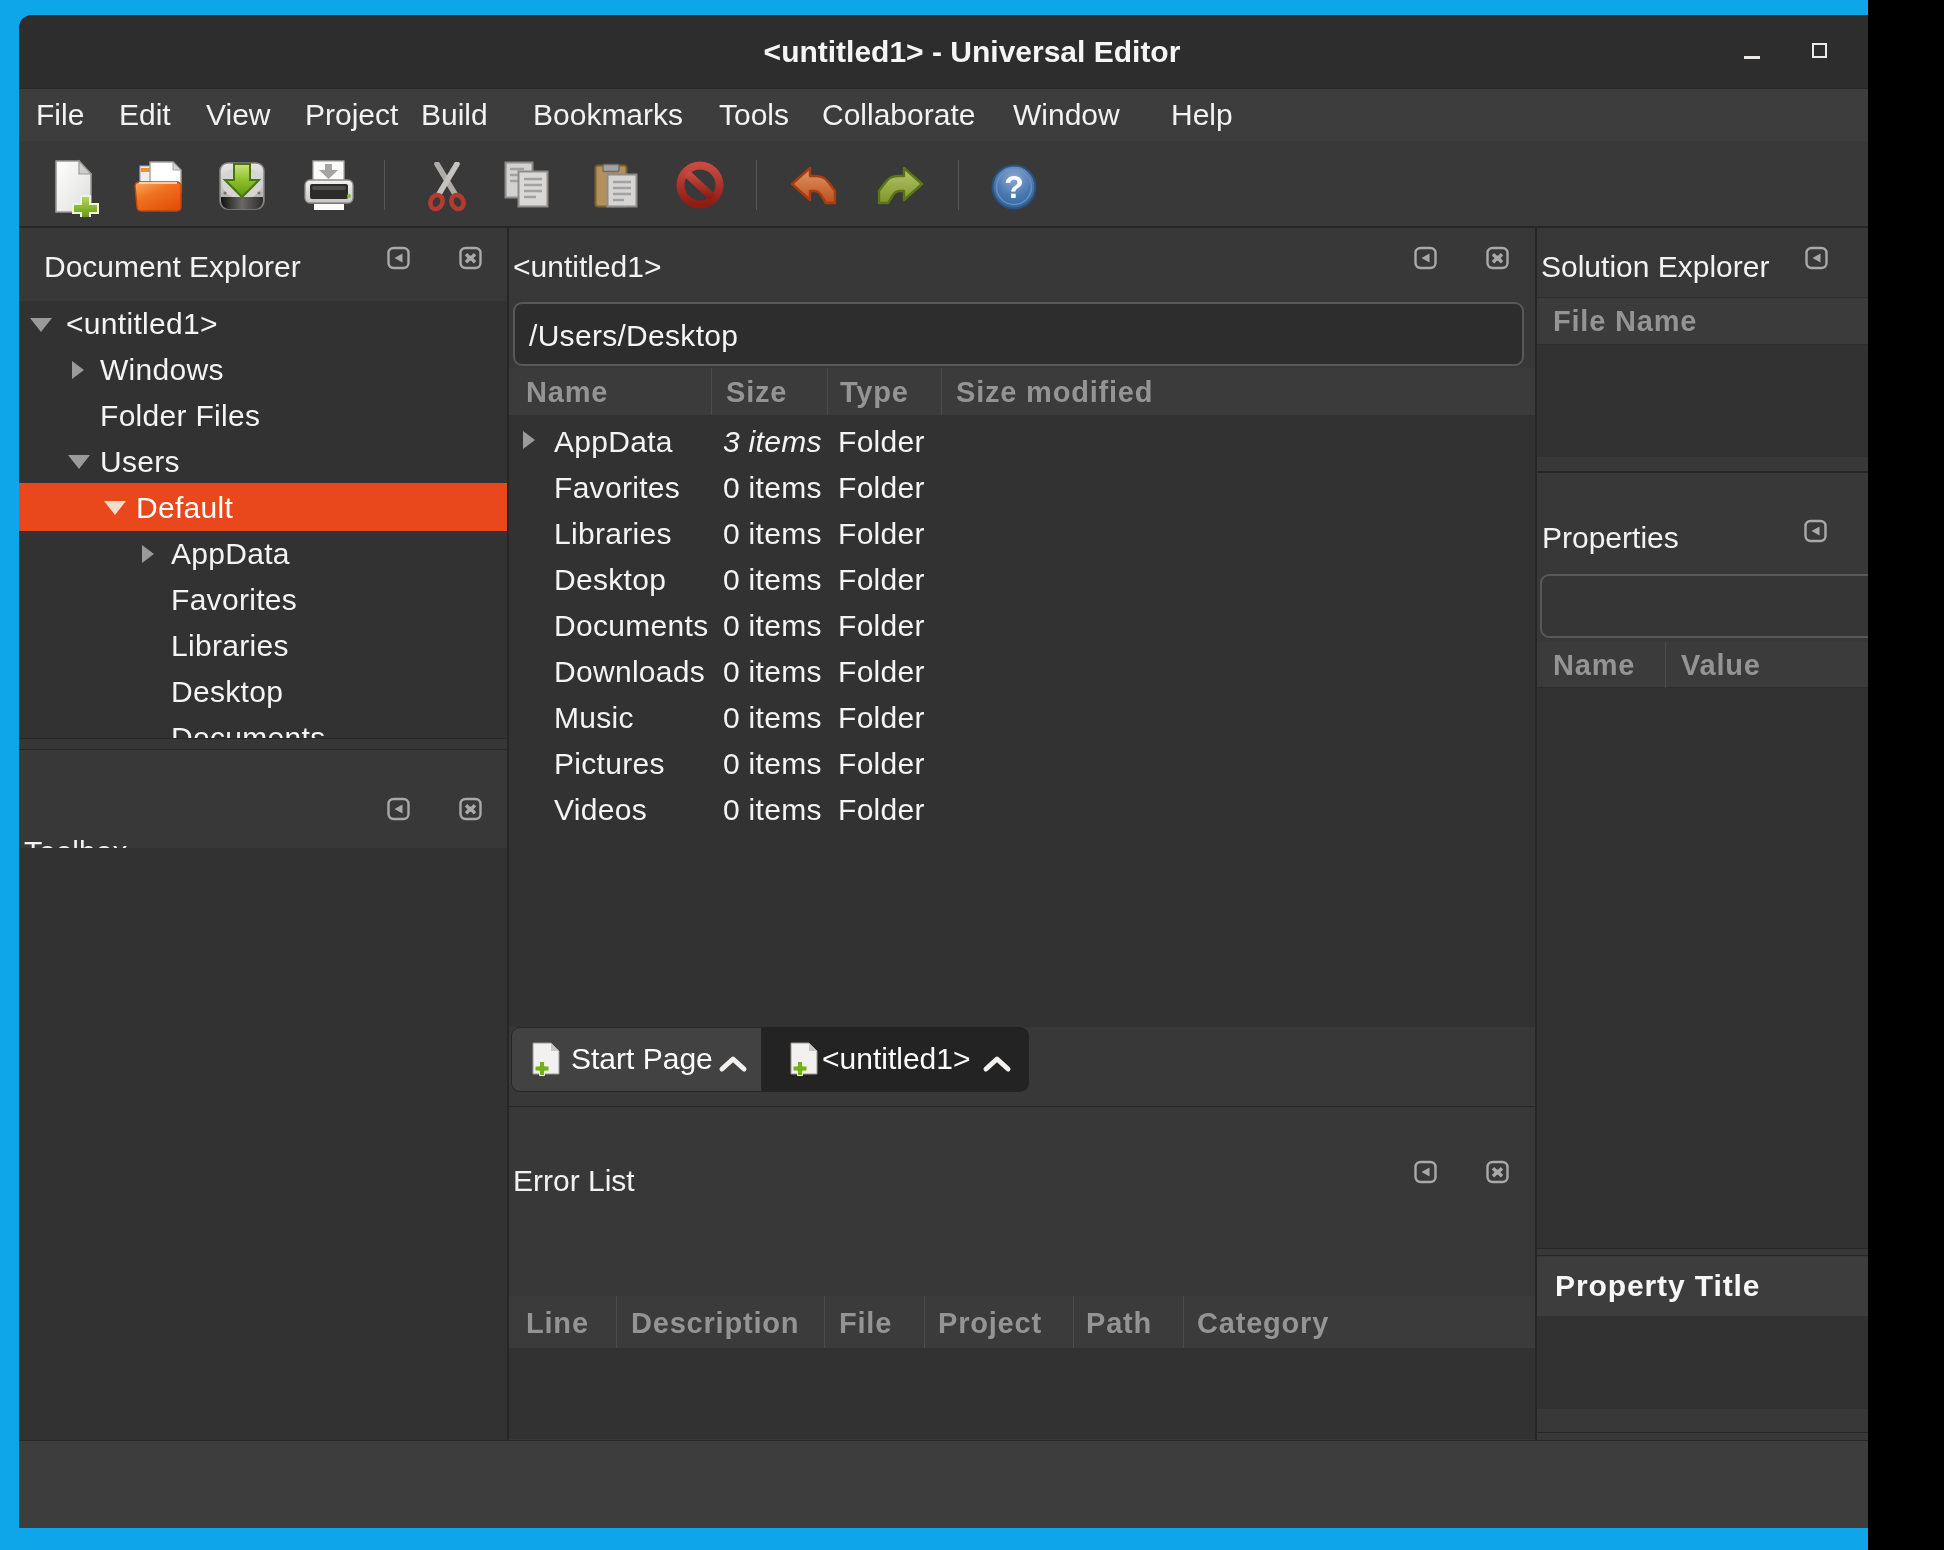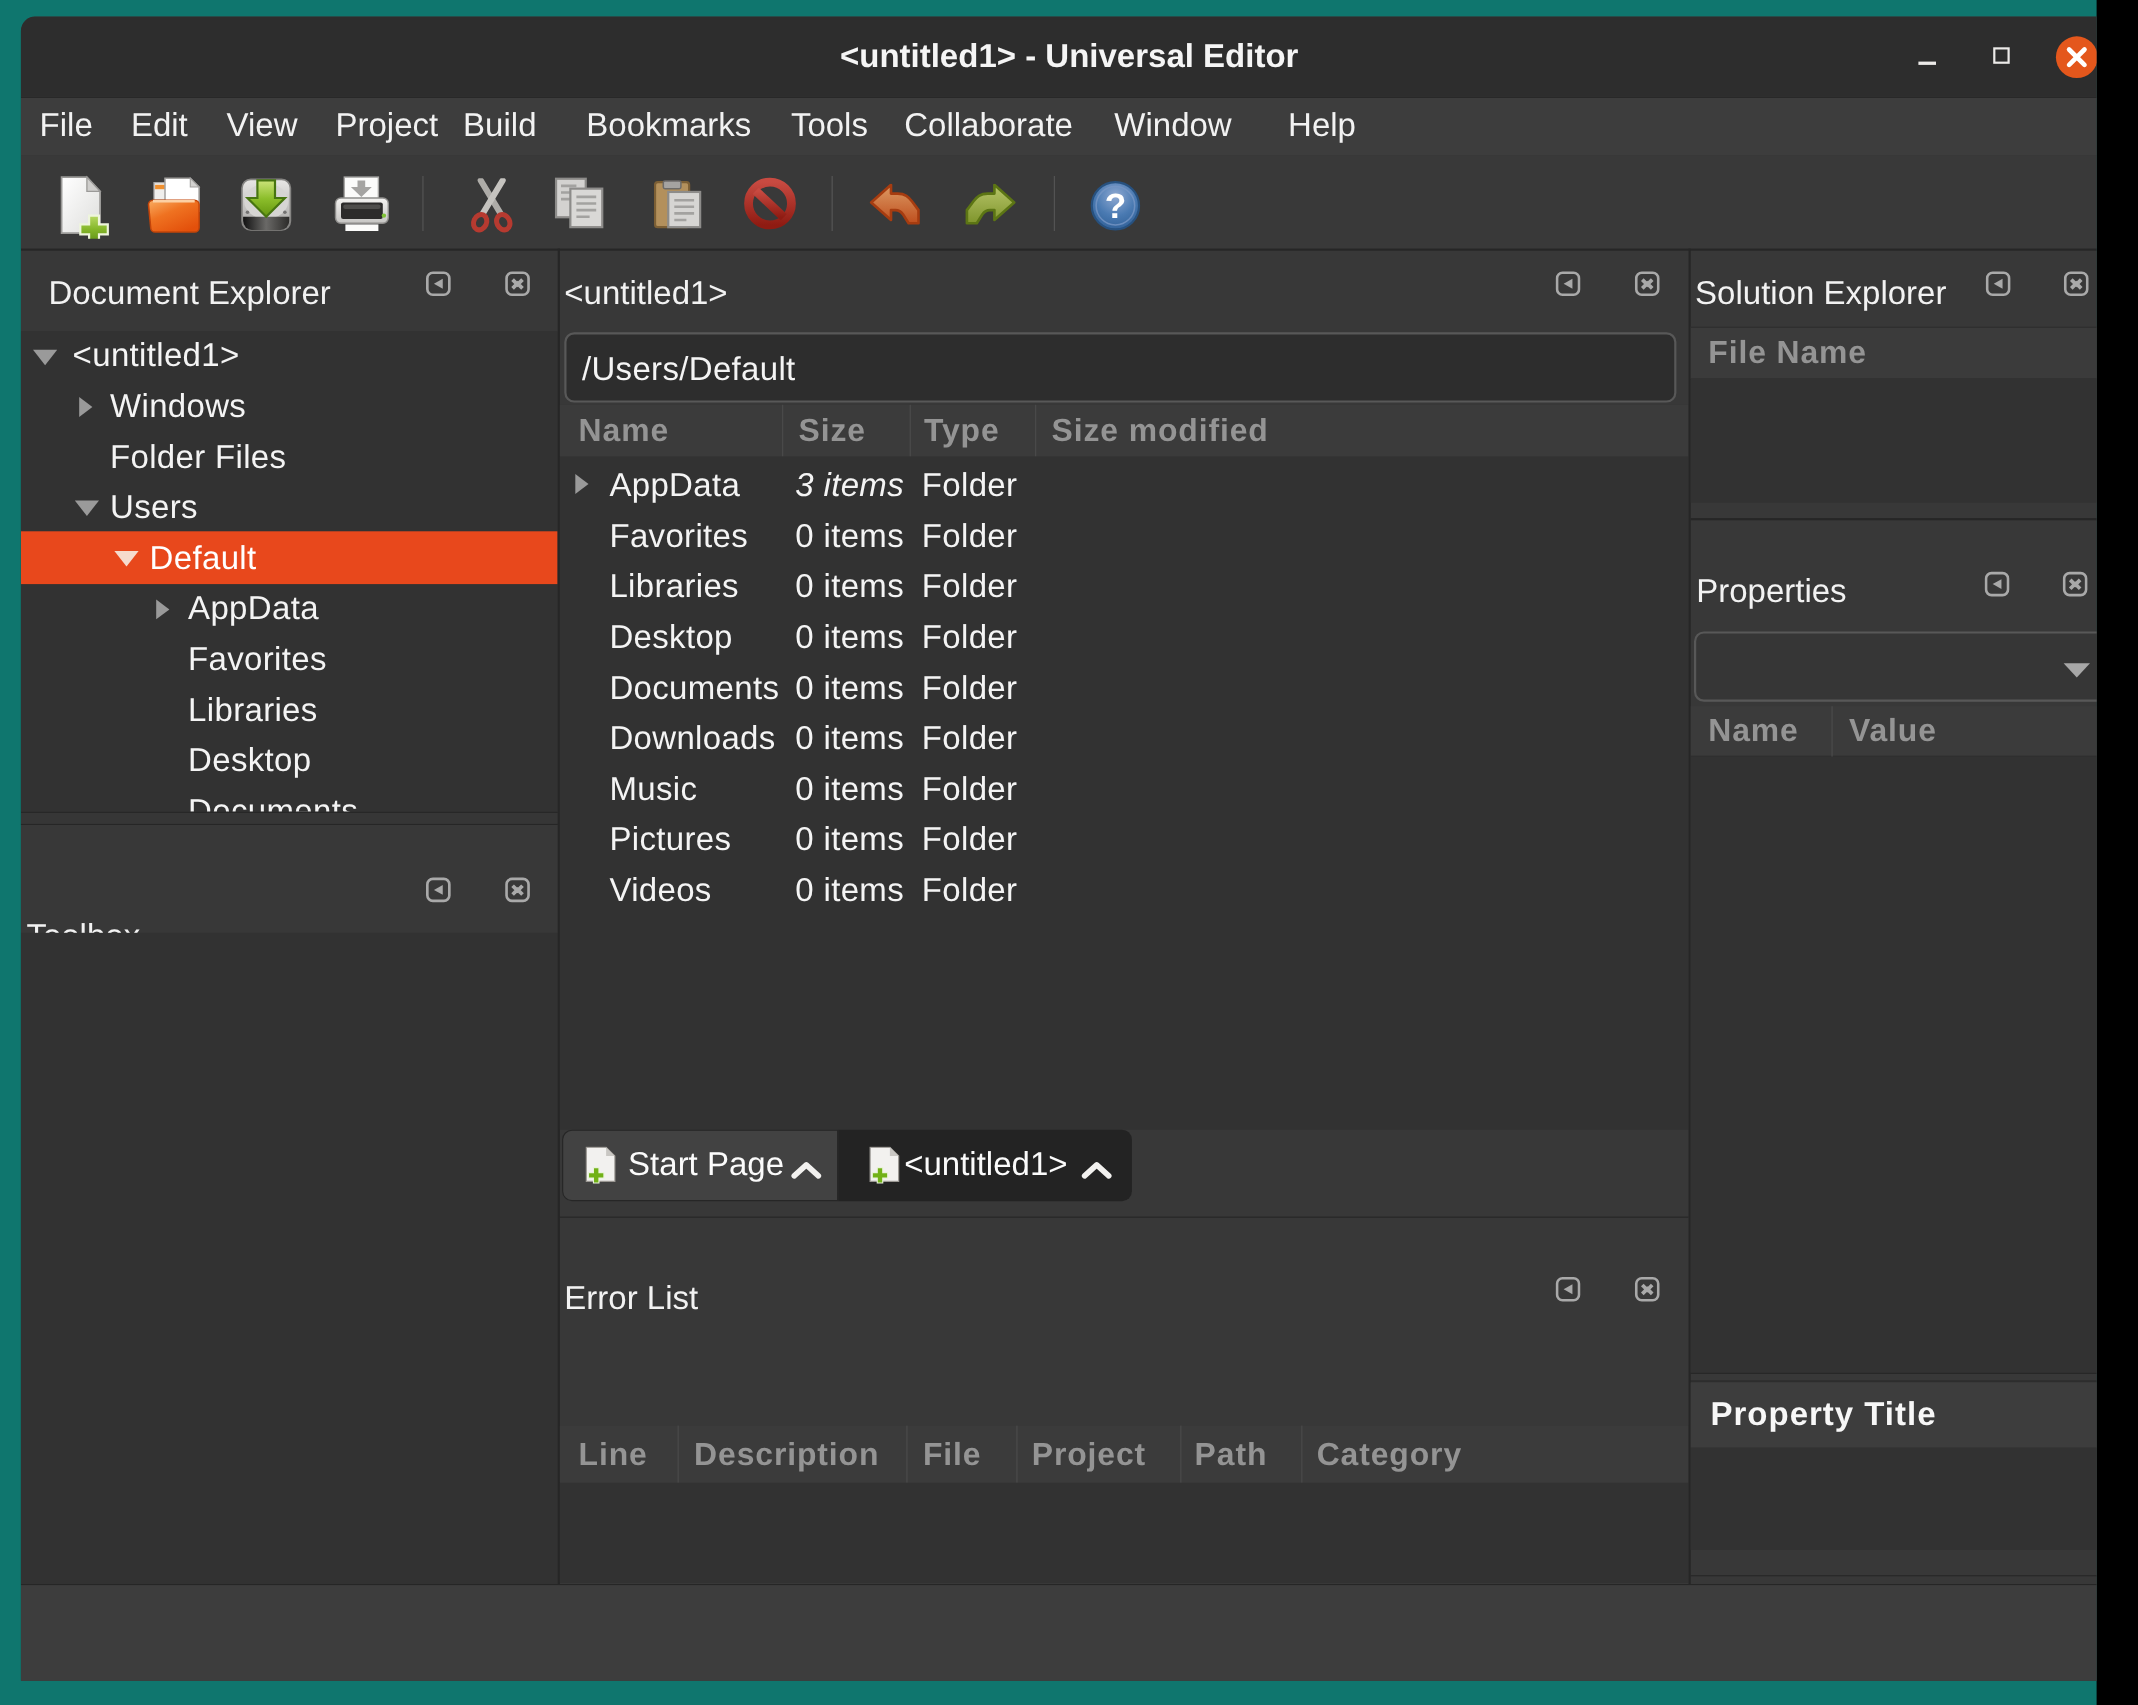--- a/index.html
+++ b/index.html
@@ -1,17 +1,17 @@
 <!DOCTYPE html>
 <html><head>
 <meta charset="utf-8">
 <style>
   html,body{margin:0;padding:0;background:#000;}
-  #stage{position:relative;width:1868px;height:1550px;background:#0f766e;overflow:hidden;
-         font-family:"Liberation Sans",sans-serif;padding-left:38px;}
+  #stage{position:relative;width:1868px;height:1550px;background:#0ea5e9;overflow:hidden;
+         font-family:"Liberation Sans",sans-serif;}
   #win{position:absolute;left:19px;top:15px;width:1906px;height:1513px;
        background:#383838;border-radius:13px 13px 0 0;overflow:hidden;}
   .abs{position:absolute;}
   .hdrtxt{color:#f2f2f2;font-size:30px;}
   .boldgray{color:#949494;font-weight:bold;font-size:29px;letter-spacing:0.8px;}
   .rowtxt{color:#f4f4f4;font-size:30px;letter-spacing:0.3px;}
   .vline{position:absolute;background:#262626;width:2px;}
   .hline{position:absolute;background:#262626;height:2px;}
   .mi{top:84px;height:32px;line-height:32px;color:#f2f2f2;font-size:30px;}
   .trow{height:46px;line-height:46px;}
@@ -241,21 +241,21 @@
   <div class="abs hdrtxt" style="left:494px;top:237px;">&lt;untitled1&gt;</div>
   <div class="abs panelbtn" style="left:1395px;top:231px;"><svg width="23" height="24">
           <rect x="1.5" y="2" width="20" height="20" rx="5" fill="none" stroke="#a9a9a9" stroke-width="2.4"></rect>
           <path d="M15.5 7.5 v9 l-8 -4.5 z" fill="#a9a9a9"></path>
         </svg></div>
   <div class="abs panelbtn" style="left:1467px;top:231px;"><svg width="23" height="24">
           <rect x="1.5" y="2" width="20" height="20" rx="5" fill="none" stroke="#a9a9a9" stroke-width="2.4"></rect>
           <path d="M7 8.2 l4.5 4.5 4.5-4.5 M7 16.2 l4.5-4.5 4.5 4.5" stroke="#a9a9a9" stroke-width="3.4" fill="none"></path>
         </svg></div>
   <div class="abs" style="left:494px;top:287px;width:1011px;height:64px;background:#2d2d2d;border:2px solid #585858;border-radius:9px;box-sizing:border-box;"></div>
-  <div class="abs rowtxt" style="left:510px;top:304px;">/Users/Default</div>
+  <div class="abs rowtxt" style="left:510px;top:304px;">/Users/Desktop</div>
   <div class="abs" style="left:490px;top:353px;width:1026px;height:47px;background:#3b3b3b;"></div>
   <div class="abs boldgray" style="left:507px;top:362px;">Name</div>
   <div class="abs boldgray" style="left:707px;top:362px;">Size</div>
   <div class="abs boldgray" style="left:821px;top:362px;">Type</div>
   <div class="abs boldgray" style="left:937px;top:362px;">Size modified</div>
   <div class="vline" style="left:692px;top:353px;height:47px;background:#4c4c4c;width:1px;"></div>
   <div class="vline" style="left:808px;top:353px;height:47px;background:#4c4c4c;width:1px;"></div>
   <div class="vline" style="left:922px;top:353px;height:47px;background:#4c4c4c;width:1px;"></div>
   <div class="abs" id="filewell" style="left:490px;top:400px;width:1026px;height:612px;background:#323232;overflow:hidden;">
     <div class="abs tri-r" style="left:14px;top:16px;"></div>

